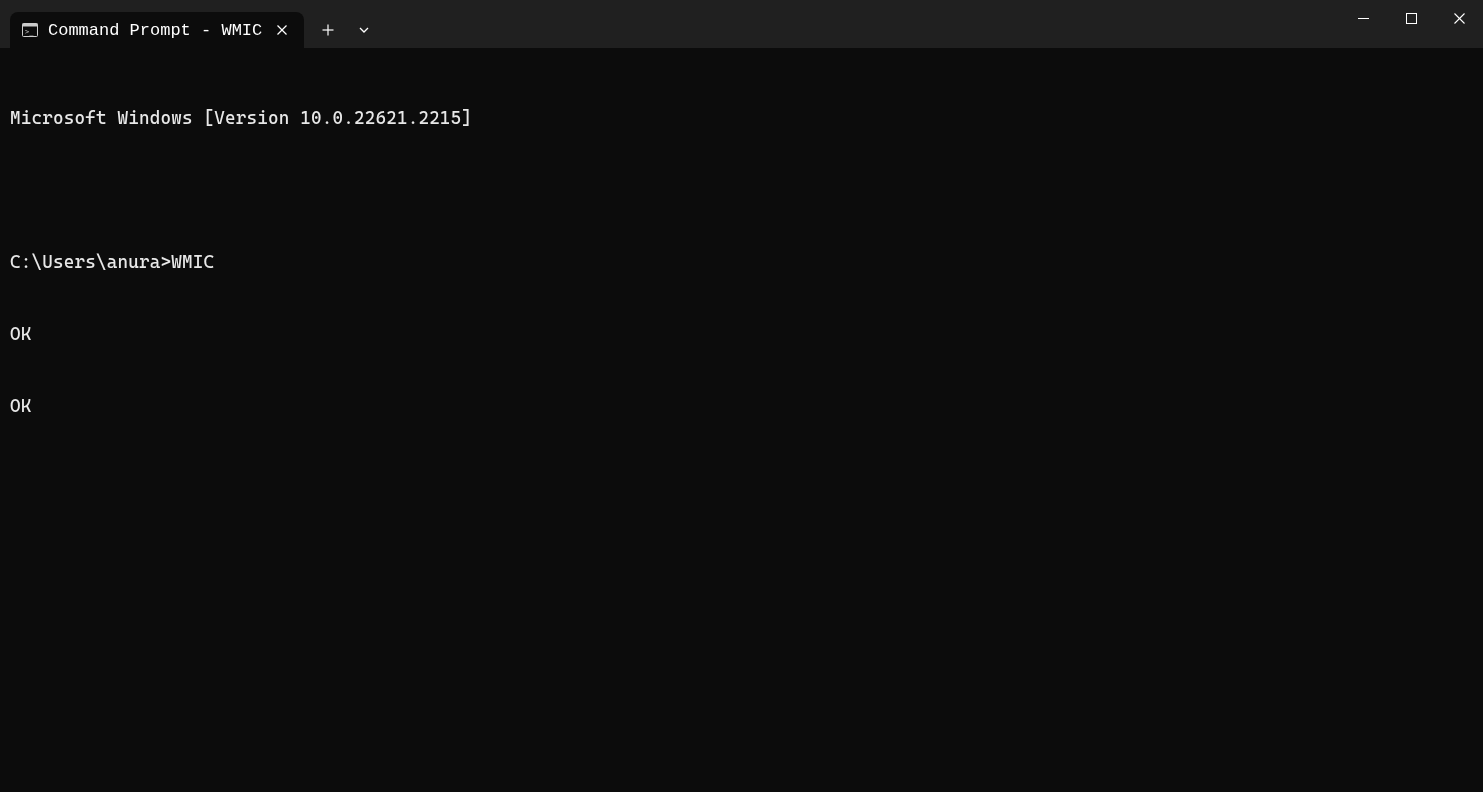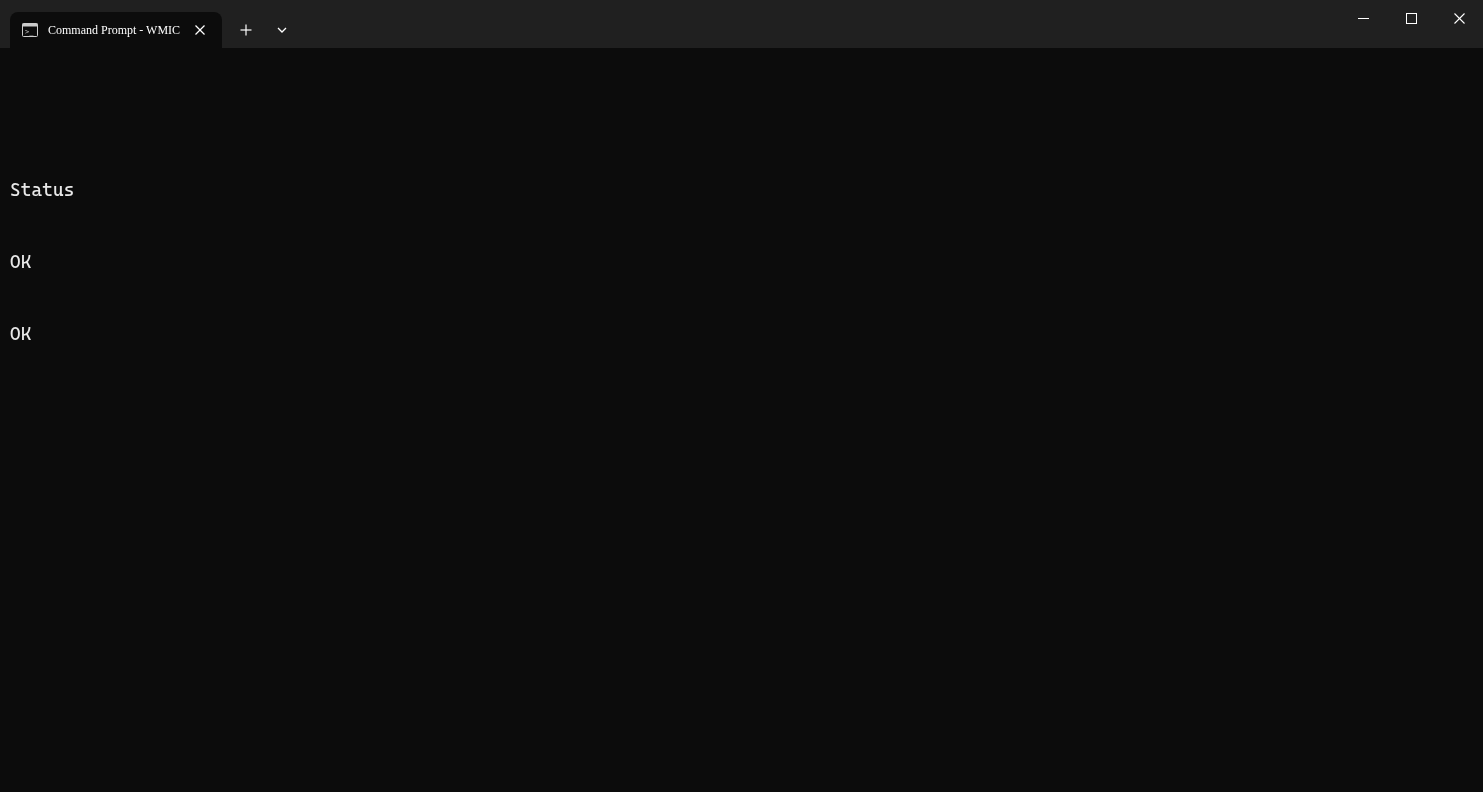--- a/index.html
+++ b/index.html
@@ -45,22 +45,22 @@
     }
     .tab-icon {
       width: 16px;
       height: 16px;
       display: flex;
       align-items: center;
       justify-content: center;
       flex-shrink: 0;
     }
     .tab-title {
-      font-family: Liberation Serif, serif;
-      font-size: 12px;
+      font-family: Liberation Mono, monospace;
+      font-size: 17px;
       color: #ffffff;
       font-weight: 500;
       white-space: nowrap;
       flex: 1;
     }
     .tab-close {
       width: 20px;
       height: 20px;
       display: flex;
       align-items: center;
@@ -179,18 +179,19 @@
     <div class="win-btn close">
       <svg width="11" height="11" viewBox="0 0 11 11">
         <line x1="0.5" y1="0.5" x2="10.5" y2="10.5" stroke="#ffffff" stroke-width="1.1"></line>
         <line x1="10.5" y1="0.5" x2="0.5" y2="10.5" stroke="#ffffff" stroke-width="1.1"></line>
       </svg>
     </div>
   </div>
 </div>
 
 <div class="terminal">
+  <div class="line">Microsoft Windows [Version 10.0.22621.2215]</div>
   <div class="line"></div>
-  <div class="line">Status</div>
+  <div class="line">C:\Users\anura&gt;WMIC</div>
   <div class="line">OK</div>
   <div class="line">OK</div>
   <div class="line"></div>
 </div>
 
 </body></html>

